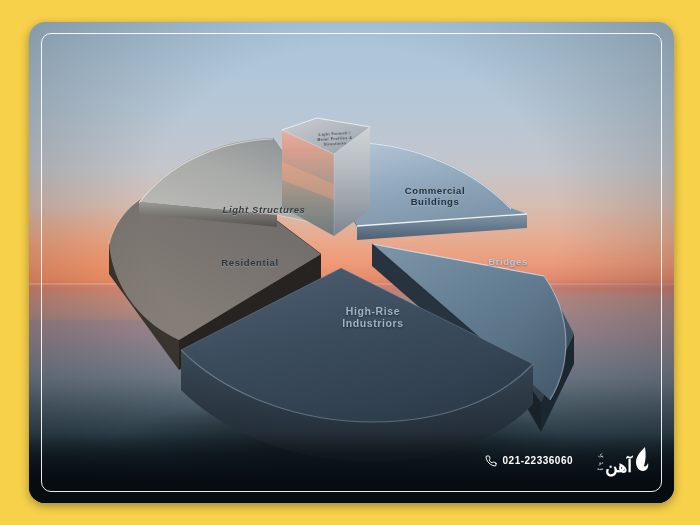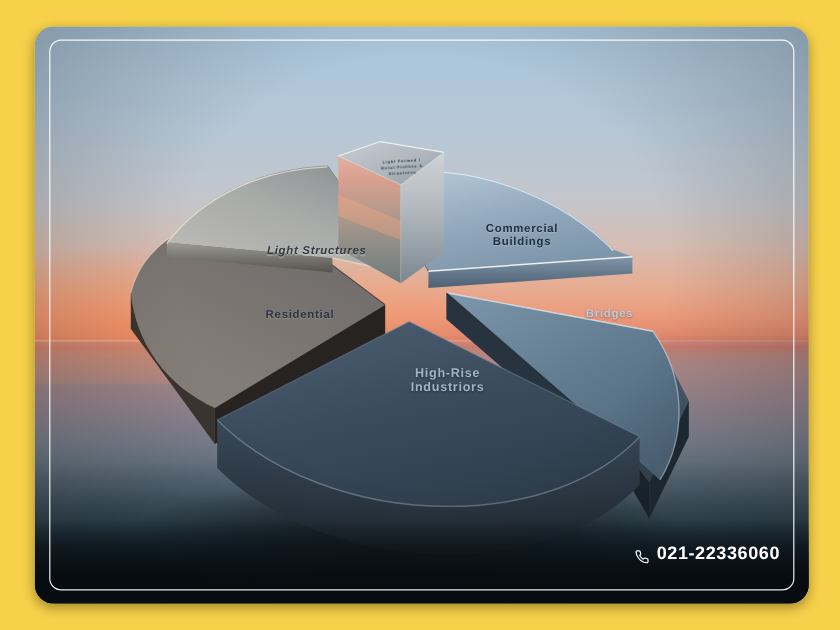--- a/index.html
+++ b/index.html
@@ -149,23 +149,23 @@
     left:0; right:0; bottom:0;
     height:70px;
     background:linear-gradient(to bottom, rgba(8,16,22,0) 0%, rgba(8,14,20,.55) 30%, rgba(6,11,16,.92) 70%, #070c11 100%);
     display:flex;
     align-items:center;
     justify-content:flex-end;
     padding:0 24px 14px 0;
     gap:18px;
   }
   .contact {
-    display:flex; align-items:flex-end; gap:6px;
+    display:flex; align-items:flex-start; gap:6px;
     color:#ffffff;
-    font-size:15px; font-weight:700; letter-spacing:.5px;
+    font-size:10px; font-weight:700; letter-spacing:.5px;
   }
   .contact svg { display:block; }
   #logo {
     display:flex; align-items:flex-end; gap:2px;
     margin-left:6px;
     color:#ffffff;
   }
   #logo-mark { display:block; }
   #logo-words {
     display:flex; flex-direction:column;
@@ -383,17 +383,30 @@
       <div class="contact">
         <span>
           <svg width="12" height="12" viewBox="0 0 24 24" fill="none" stroke="#ffffff" stroke-width="2" stroke-linecap="round" stroke-linejoin="round">
             <path d="M22 16.9v3a2 2 0 0 1-2.2 2 19.8 19.8 0 0 1-8.6-3.1 19.5 19.5 0 0 1-6-6A19.8 19.8 0 0 1 2.1 4.2 2 2 0 0 1 4.1 2h3a2 2 0 0 1 2 1.7c.1 1 .4 1.9.7 2.8a2 2 0 0 1-.5 2.1L8.1 9.9a16 16 0 0 0 6 6l1.3-1.2a2 2 0 0 1 2.1-.5c.9.3 1.8.6 2.8.7a2 2 0 0 1 1.7 2z"></path>
           </svg>
         </span>
         <span>021-22336060</span>
       </div>
 
 
+      <div id="logo">
+        <div id="logo-words">
+          <span>یک</span>
+          <span>دو</span>
+          <span>سه</span>
+        </div>
+        <div id="logo-main">آهن</div>
+        <span id="logo-mark">
+          <svg width="16" height="26" viewBox="0 0 16 26">
+            <path d="M11 1 C5 7 2 11 2 16 C2 21 5 25 9 25 C13 25 15 21 14 17 C13 20 11 21 10 20 C12 14 12 7 11 1 Z" fill="#ffffff"></path>
+          </svg>
+        </span>
+      </div>
     </div>
 
     <div id="innerline"></div>
   </div>
 </div>
 
 </body></html>

